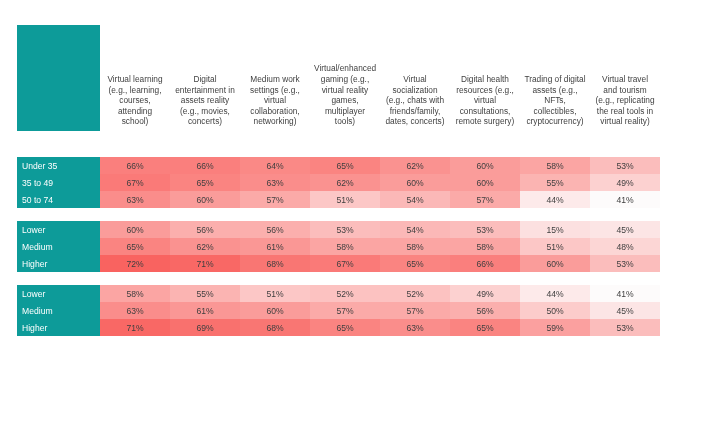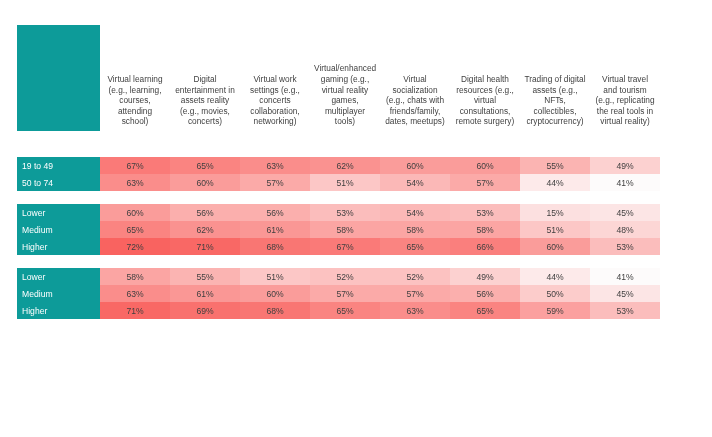--- a/index.html
+++ b/index.html
@@ -93,37 +93,48 @@
         <col style="width: 70px;">
         <col style="width: 70px;">
         <col style="width: 70px;">
         <col style="width: 70px;">
       </colgroup>
     <thead>
       <tr class="head-row">
         <th class="corner"></th>
       <th>Virtual learning (e.g., learning, courses, attending school)</th>
           <th>Digital entertainment in assets reality (e.g., movies, concerts)</th>
-          <th>Virtual work settings (e.g., concerts collaboration, networking)</th>
+          <th>Medium work settings (e.g., virtual collaboration, networking)</th>
           <th>Virtual/enhanced gaming (e.g., virtual reality games, multiplayer tools)</th>
-          <th>Virtual socialization (e.g., chats with friends/family, dates, meetups)</th>
+          <th>Virtual socialization (e.g., chats with friends/family, dates, concerts)</th>
           <th>Digital health resources (e.g., virtual consultations, remote surgery)</th>
           <th>Trading of digital assets (e.g., NFTs, collectibles, cryptocurrency)</th>
           <th>Virtual travel and tourism (e.g., replicating the real tools in virtual reality)</th>
         </tr>
     </thead>
     <tbody id="matrix-body">
         <tr class="gap">
           <td colspan="9"></td>
         </tr>
         <tr class="gap">
           <td colspan="9"></td>
         </tr>
         <tr class="data-row">
-          <td class="rowlabel">19 to 49</td>
+          <td class="rowlabel">Under 35</td>
+          <td style="background: rgb(250, 127, 125);">66%</td>
+          <td style="background: rgb(250, 127, 125);">66%</td>
+          <td style="background: rgb(250, 137, 134);">64%</td>
+          <td style="background: rgb(250, 132, 129);">65%</td>
+          <td style="background: rgb(250, 146, 144);">62%</td>
+          <td style="background: rgb(250, 156, 154);">60%</td>
+          <td style="background: rgb(251, 165, 163);">58%</td>
+          <td style="background: rgb(251, 189, 188);">53%</td>
+        </tr>
+        <tr class="data-row">
+          <td class="rowlabel">35 to 49</td>
           <td style="background: rgb(250, 122, 120);">67%</td>
           <td style="background: rgb(250, 132, 129);">65%</td>
           <td style="background: rgb(250, 141, 139);">63%</td>
           <td style="background: rgb(250, 146, 144);">62%</td>
           <td style="background: rgb(250, 156, 154);">60%</td>
           <td style="background: rgb(250, 156, 154);">60%</td>
           <td style="background: rgb(251, 180, 178);">55%</td>
           <td style="background: rgb(252, 209, 208);">49%</td>
         </tr>
         <tr class="data-row">

